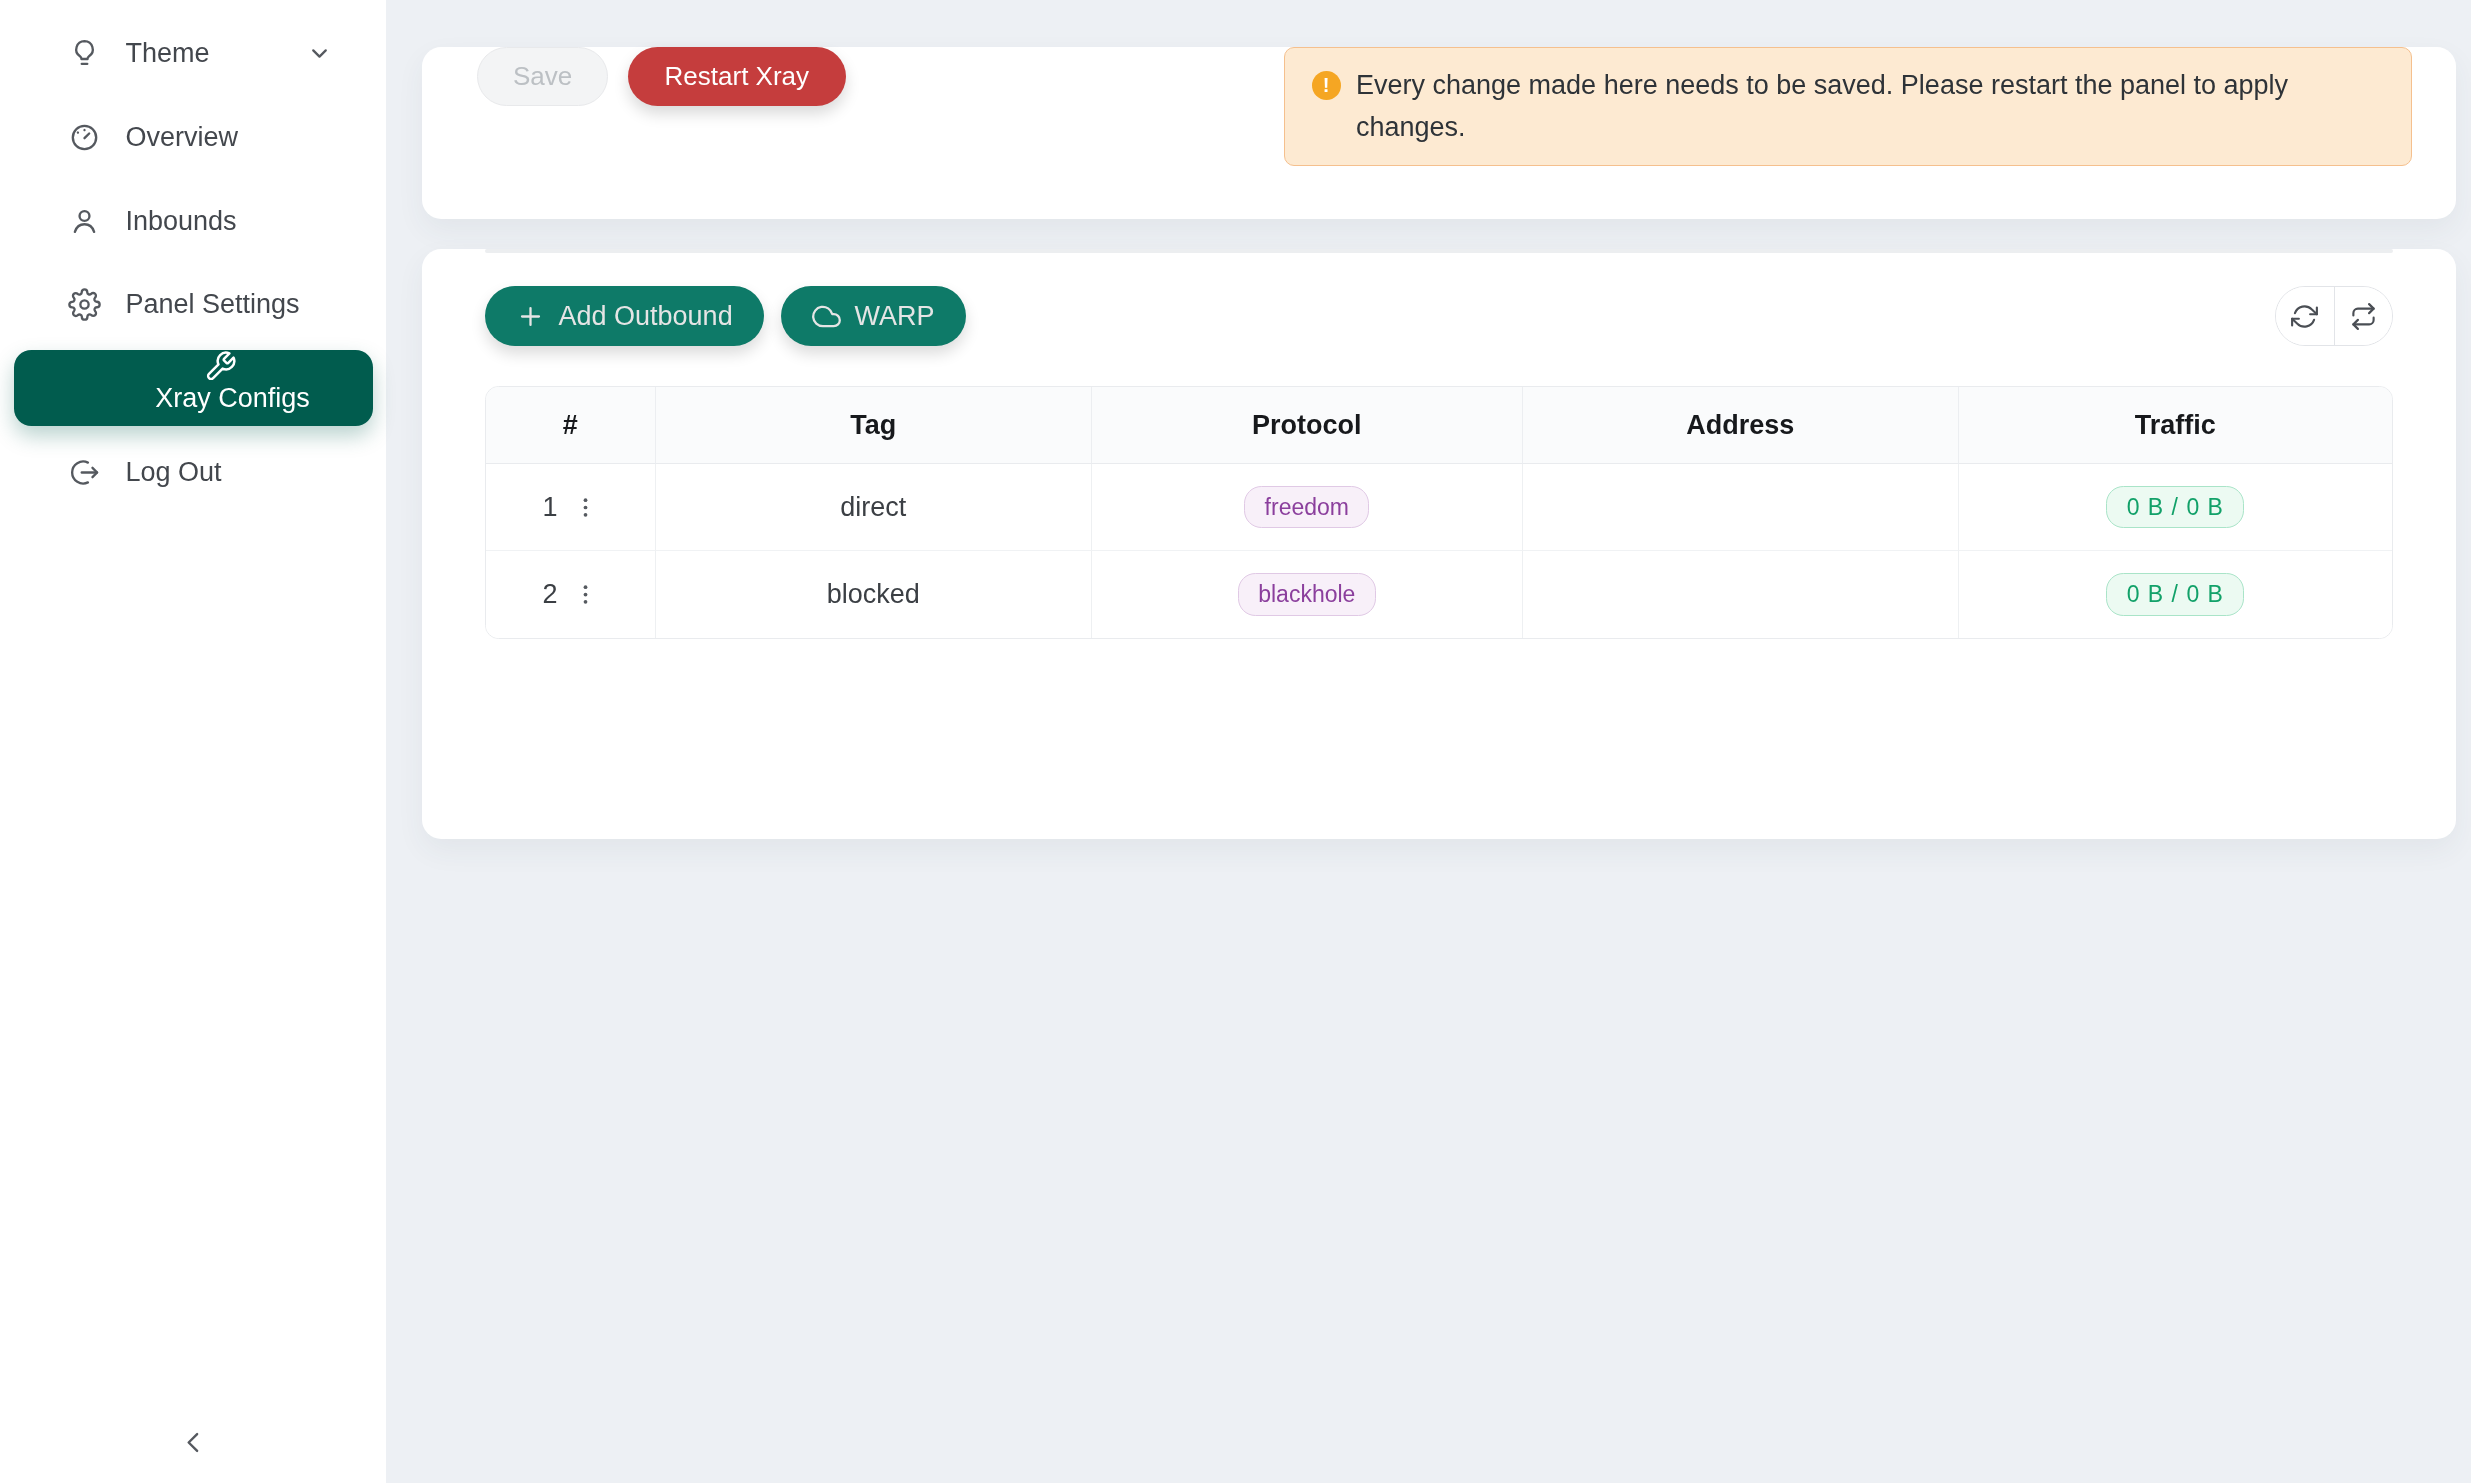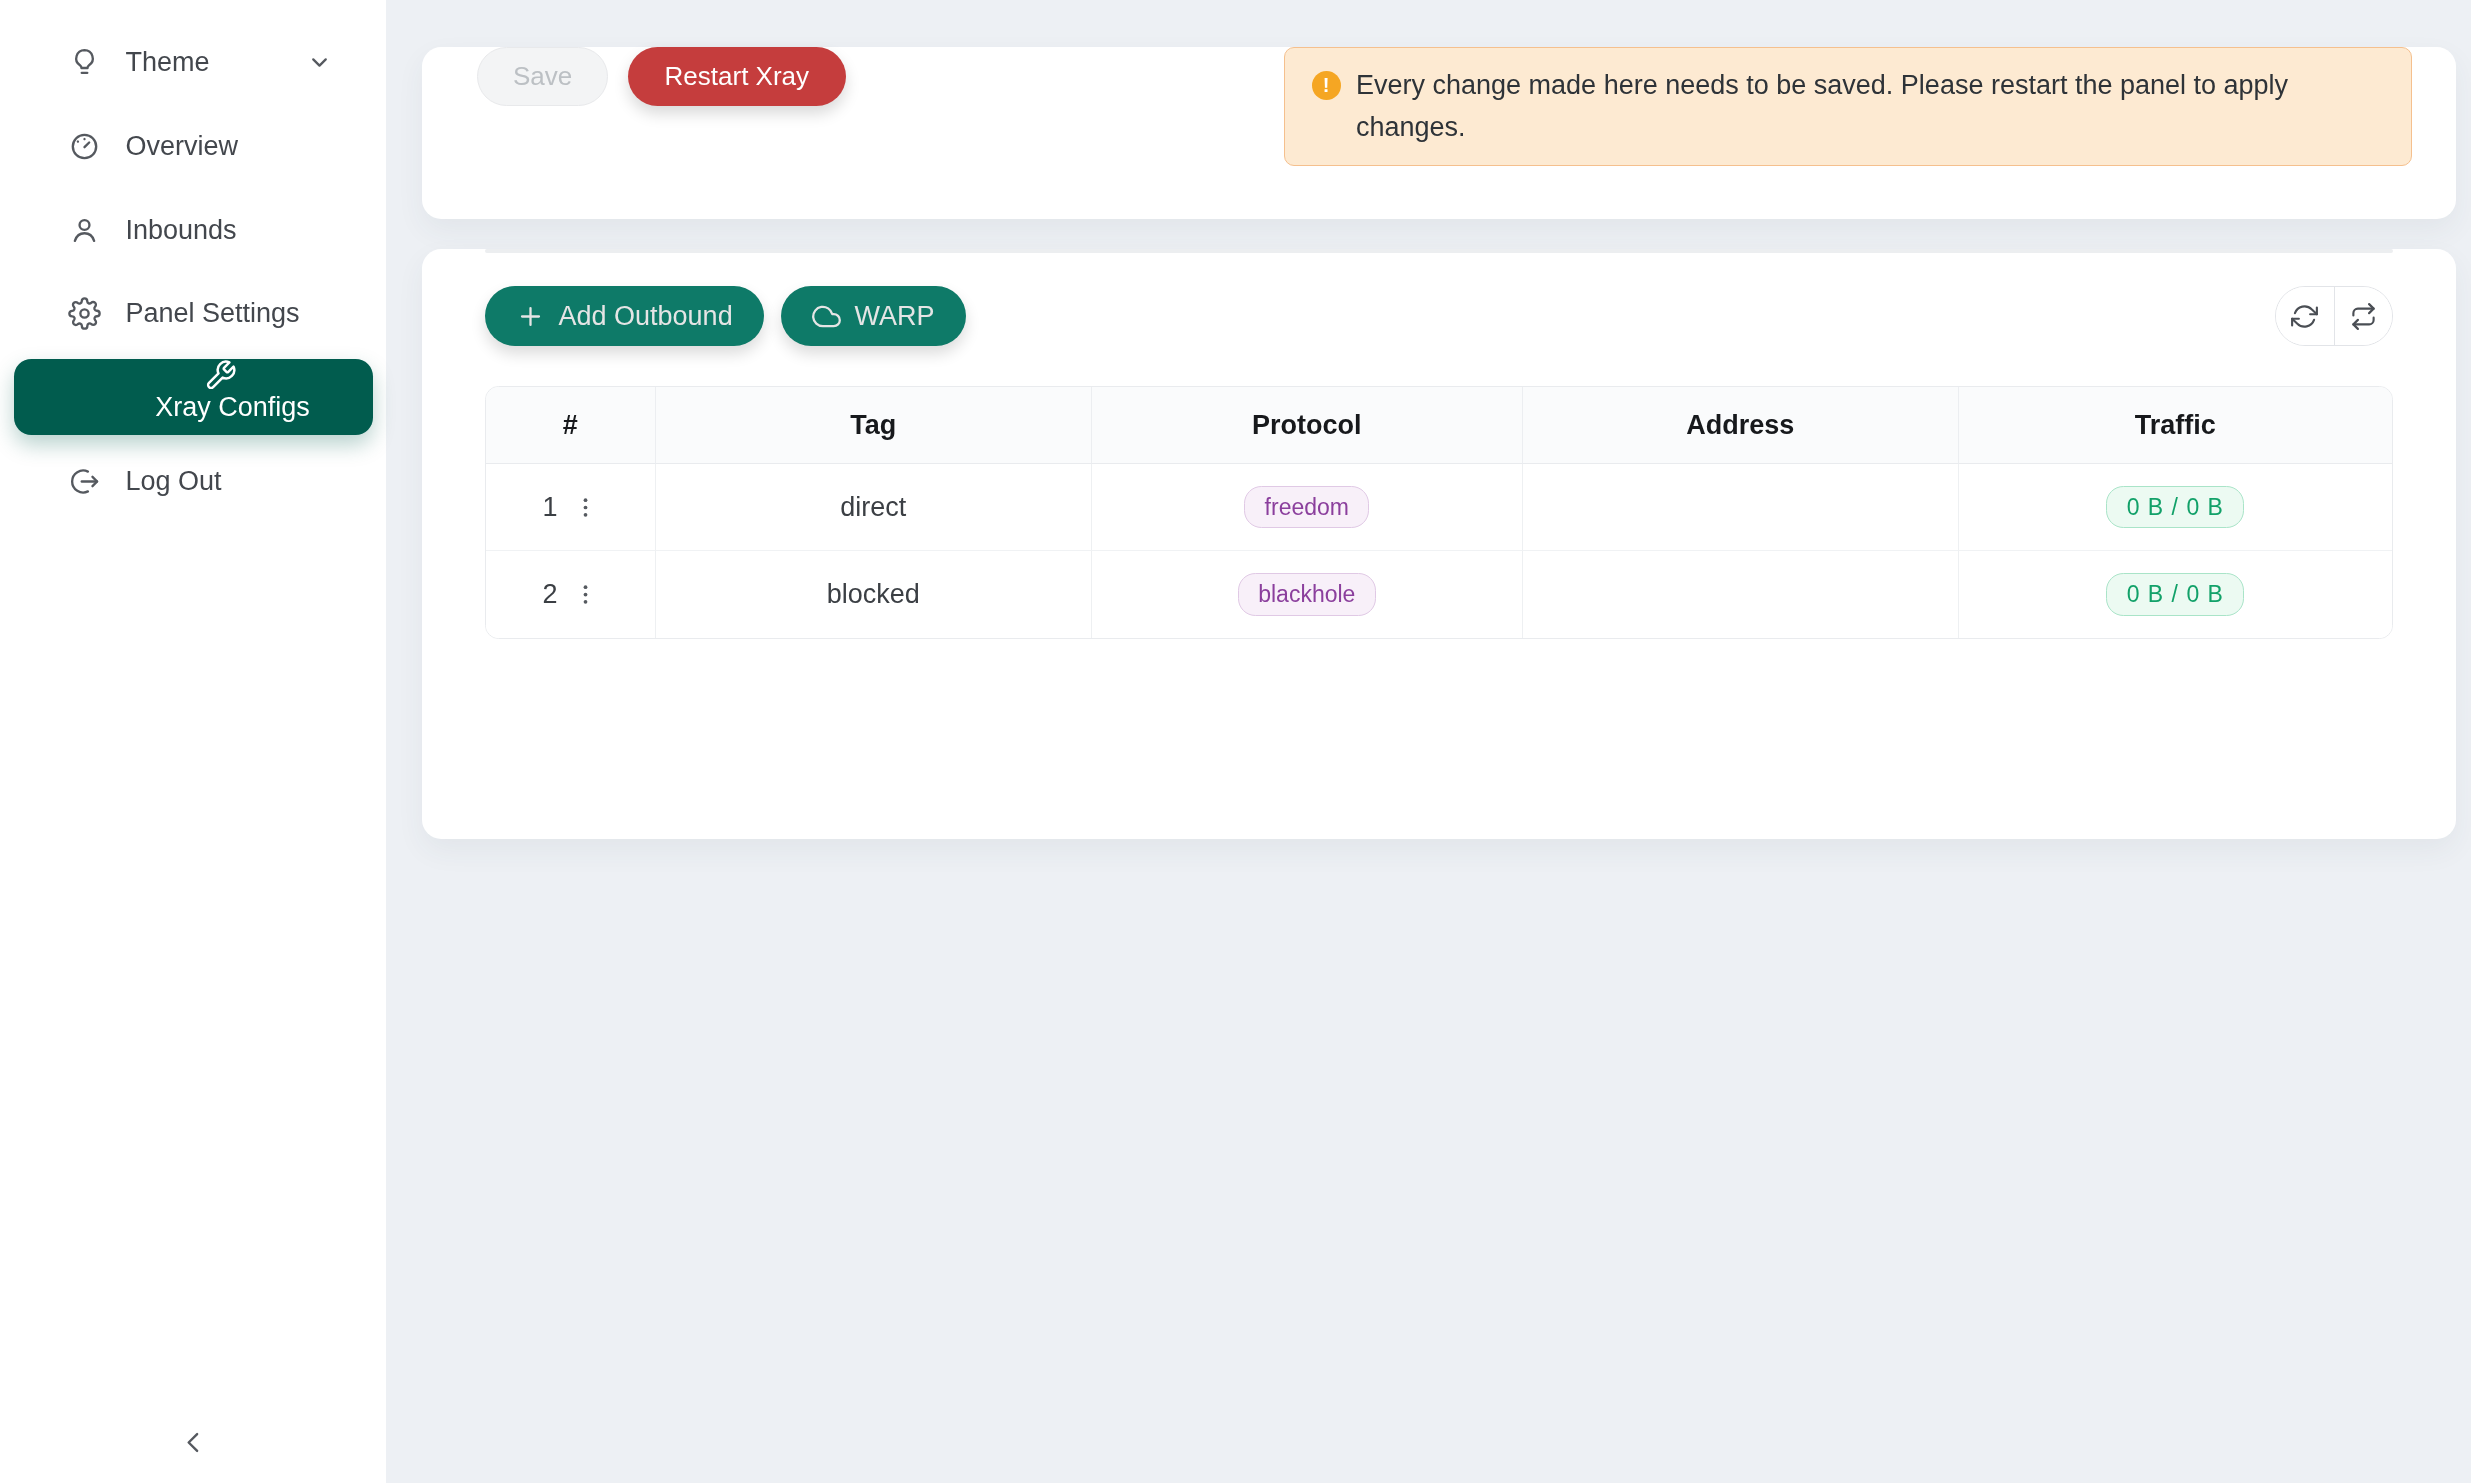--- a/index.html
+++ b/index.html
@@ -5,21 +5,21 @@
   * { margin:0; padding:0; box-sizing:border-box; }
   html,body { width:2472px; height:1483px; }
   body {
     font-family:"Liberation Sans","DejaVu Sans",sans-serif;
     background:var(--page-bg,#edf0f4);
     display:flex; overflow:hidden; color:#3b3f44;
   }
   svg { display:block; }
 
   
-  .sidebar { width:386px; height:100%; background:#fff; position:relative; padding-top:17px; flex:none; }
+  .sidebar { width:386px; height:100%; background:#fff; position:relative; padding-top:8px; flex:none; }
   .nav-item {
     height:76px; margin:7.7px 13.5px; border-radius:17.4px;
     display:flex; align-items:center; padding-left:54px; cursor:pointer;
     color:#43474d; font-size:27px;
   }
   .nav-item .nicon { width:33px; height:33px; color:#55595f; flex:none; }
   .nav-item .nicon svg { width:33px; height:33px; }
   .nav-item .nlabel { margin-left:25px; white-space:nowrap; }
   .nav-item .chev { margin-left:auto; margin-right:41px; width:25px; height:25px; color:#55595f; }
   .nav-item .chev svg { width:25px; height:25px; }

